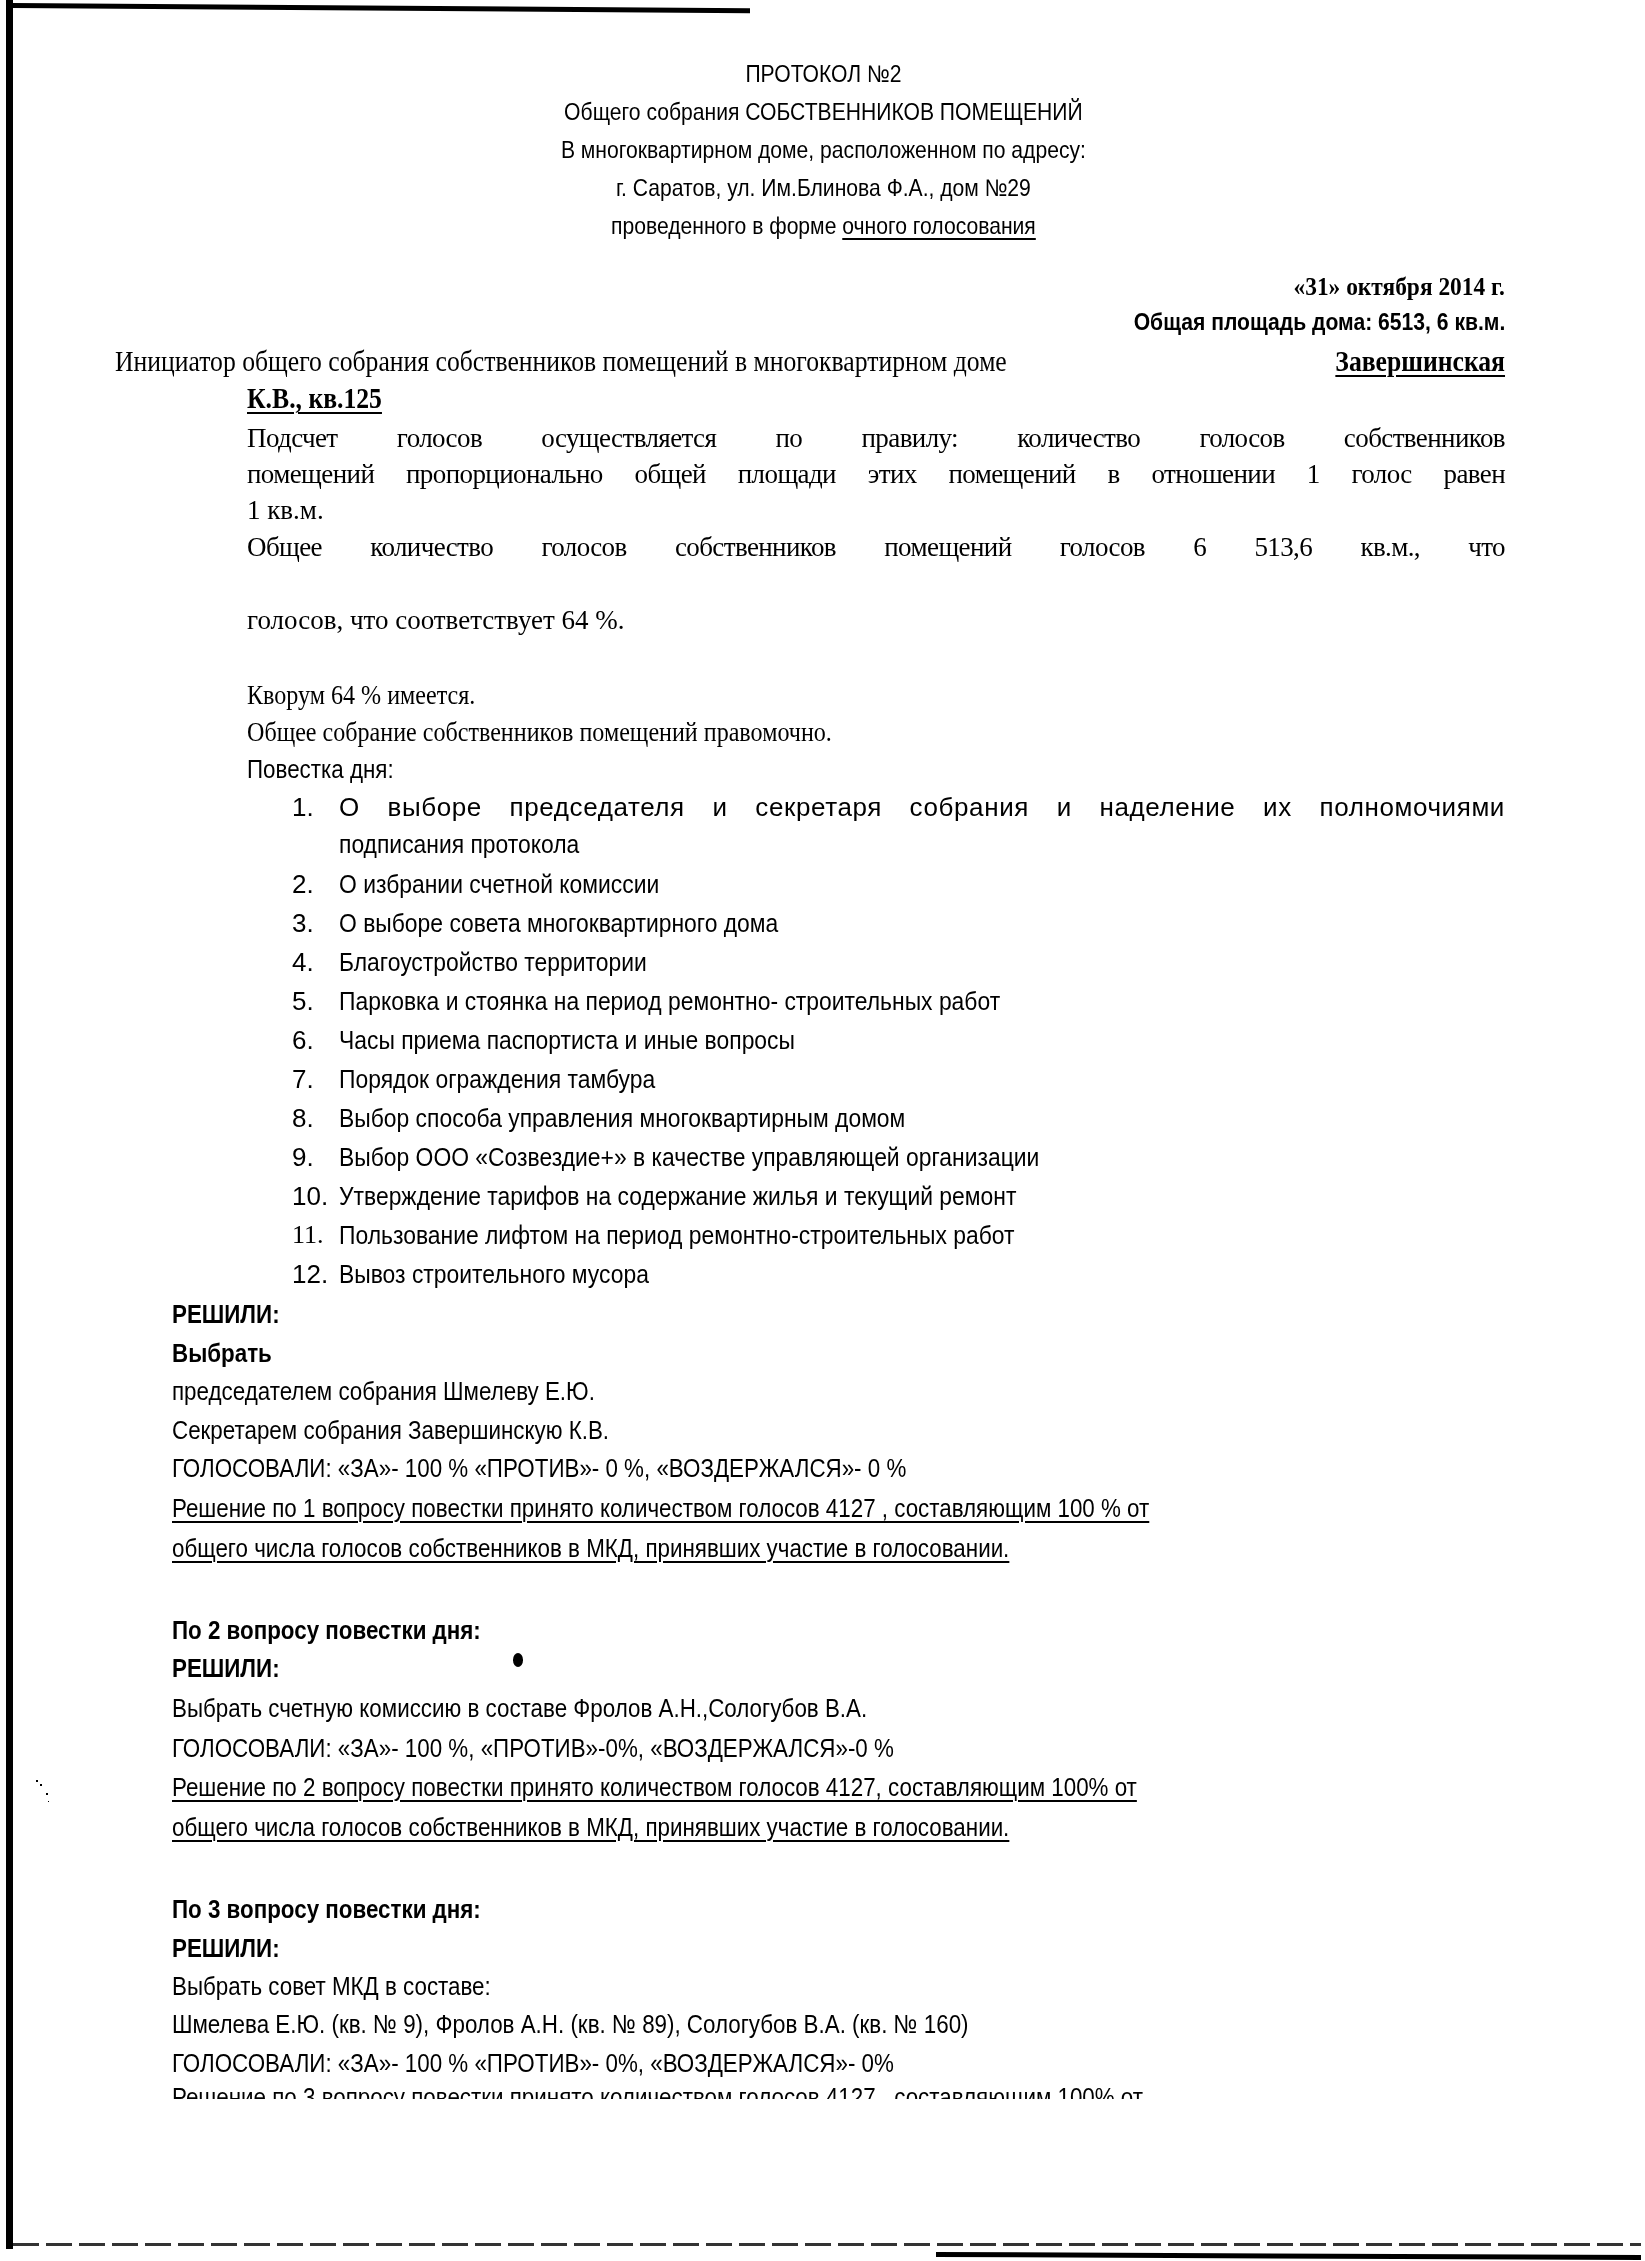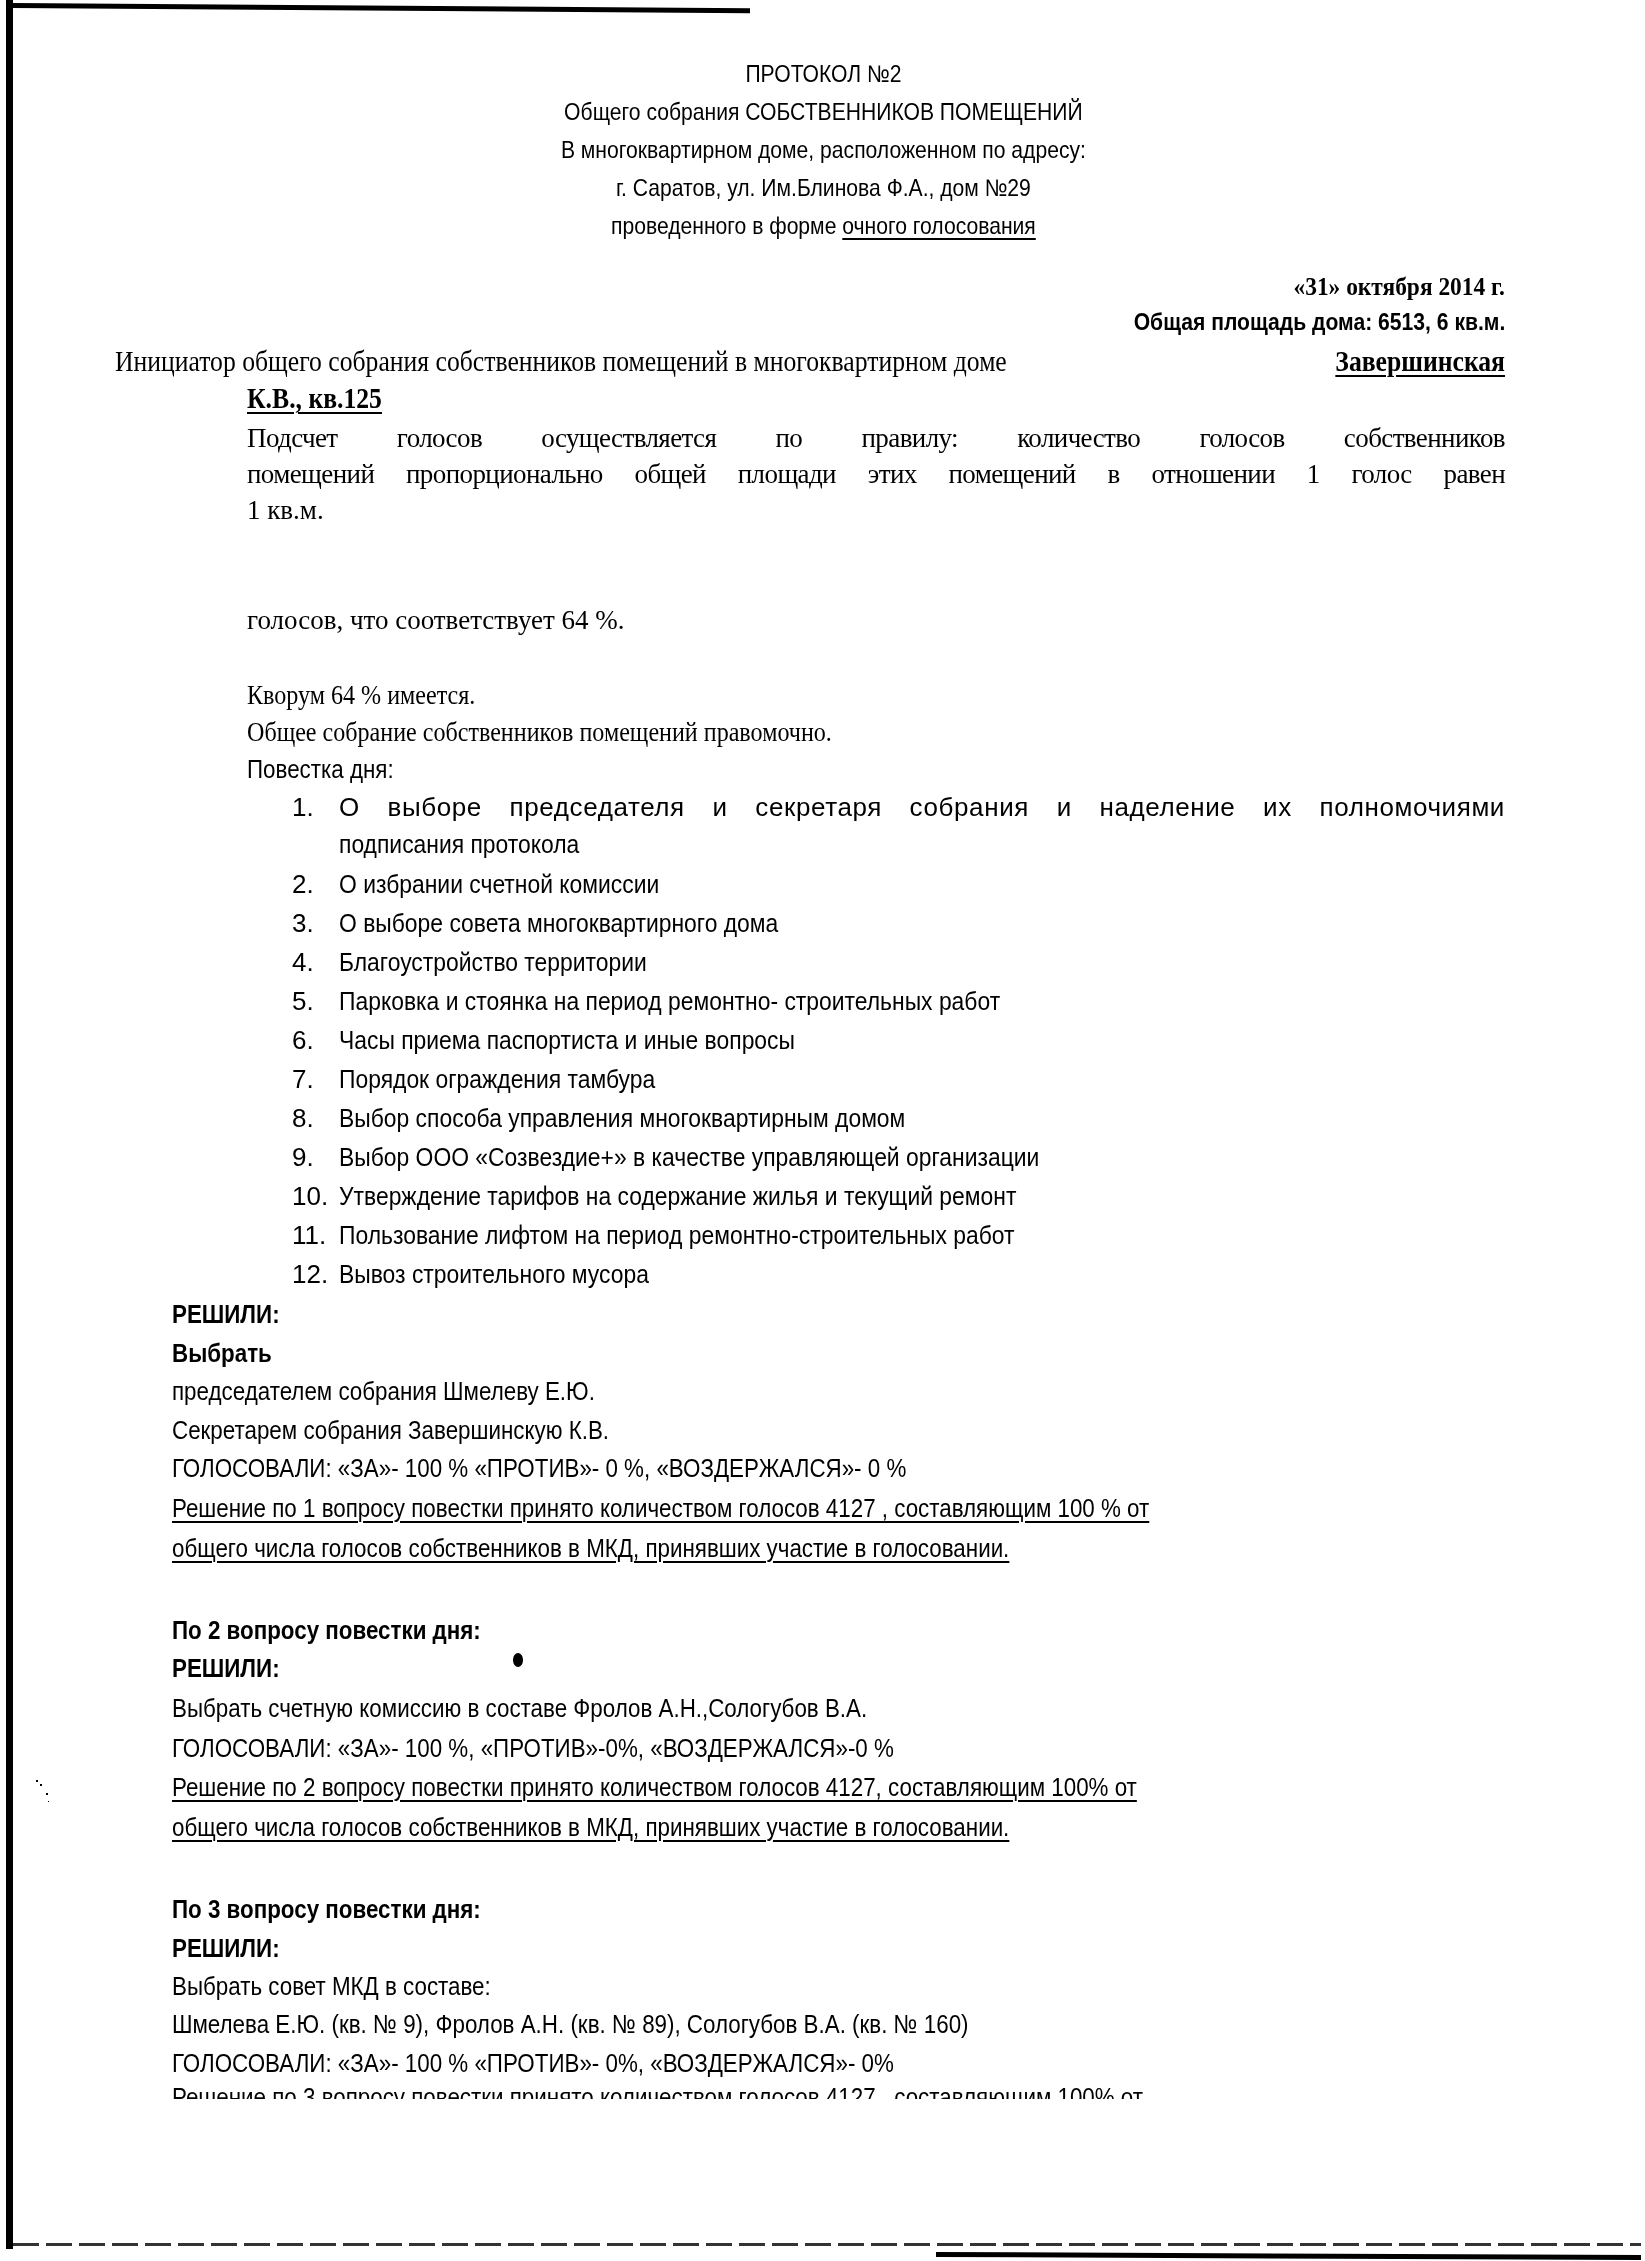--- a/index.html
+++ b/index.html
@@ -51,20 +51,21 @@
 </div>
 <div class="abs serif bold u" style="left:247px; top:382px; font-size:29.5px; transform:scaleX(0.87); transform-origin:left top;">К.В., кв.125</div>
 
 <div class="abs serif" style="left:247px; top:420px; width:1258px; font-size:27px; line-height:36px;">
   <div class="justify" style="letter-spacing:-0.6px;">Подсчет голосов осуществляется по правилу: количество голосов собственников</div>
   <div class="justify" style="letter-spacing:-0.6px;">помещений пропорционально общей площади этих помещений в отношении 1 голос равен</div>
   <div>1 кв.м.</div>
 </div>
 
 <div class="abs serif" style="left:247px; top:529px; width:1258px; font-size:27px; line-height:36px;">
+  <div class="justify" style="letter-spacing:-0.6px;">Общее количество голосов собственников помещений голосов 6 513,6 кв.м., что</div>
 </div>
 
 <div class="abs serif" style="left:247px; top:602px; width:1258px; font-size:27px; line-height:36px;">
   <div>голосов, что соответствует 64 %.</div>
 </div>
 
 <div class="p serif" style="left:247px; top:679px; font-size:28px;">Кворум 64 %   имеется.</div>
 <div class="p serif" style="left:247px; top:716px; font-size:28px;">Общее собрание собственников помещений правомочно.</div>
 <div class="p sans" style="left:247px; top:754px;">Повестка дня:</div>
 
@@ -107,21 +108,21 @@
     </div>
     <div style="position: relative; height: 39px; white-space: nowrap;">
       <span style="position: absolute; left: 0px; top: 0px;">9.</span>
       <span style="position: absolute; left: 47px; top: 0px; transform: scaleX(0.88); transform-origin: left top;">Выбор ООО «Созвездие+» в качестве управляющей организации</span>
     </div>
     <div style="position: relative; height: 39px; white-space: nowrap;">
       <span style="position: absolute; left: 0px; top: 0px;">10.</span>
       <span style="position: absolute; left: 47px; top: 0px; transform: scaleX(0.88); transform-origin: left top;">Утверждение тарифов на содержание жилья и текущий ремонт</span>
     </div>
     <div style="position: relative; height: 39px; white-space: nowrap;">
-      <span style="position: absolute; left: 0px; top: 0px;">11.</span>
+      <span style="position: absolute; left: 0px; top: 0px; font-family: Liberation Serif, serif;">11.</span>
       <span style="position: absolute; left: 47px; top: 0px; transform: scaleX(0.88); transform-origin: left top;">Пользование лифтом на период ремонтно-строительных работ</span>
     </div>
     <div style="position: relative; height: 39px; white-space: nowrap;">
       <span style="position: absolute; left: 0px; top: 0px;">12.</span>
       <span style="position: absolute; left: 47px; top: 0px; transform: scaleX(0.88); transform-origin: left top;">Вывоз строительного мусора</span>
     </div>
   </div>
 
 <div class="p sans bold" style="left:172px; top:1299px;">РЕШИЛИ:</div>
 <div class="p sans bold" style="left:172px; top:1338px;">Выбрать</div>

